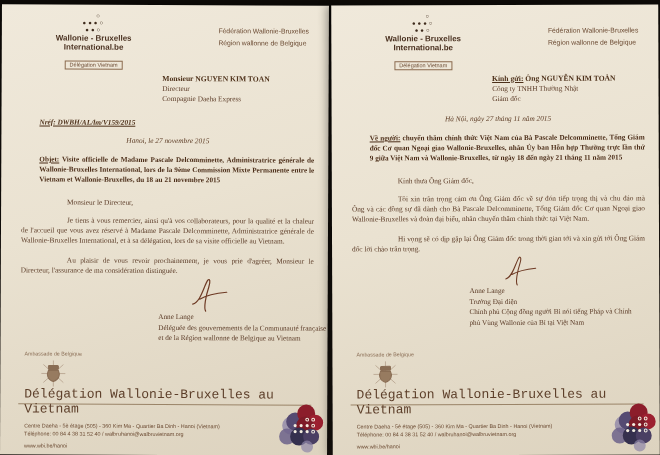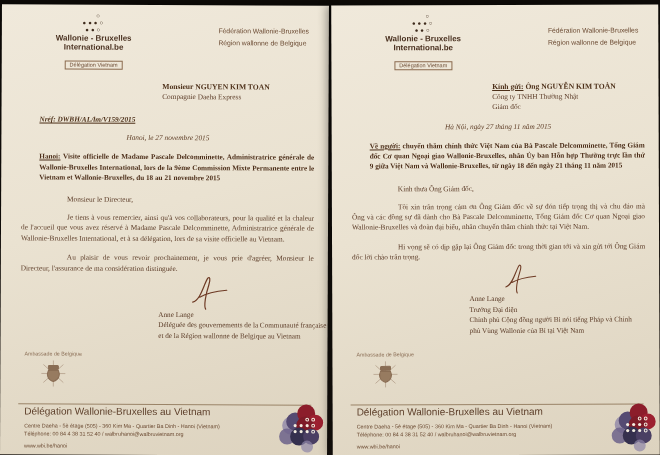--- a/index.html
+++ b/index.html
@@ -18,21 +18,21 @@
 
   
   .hdr { display:flex; justify-content:space-between; align-items:flex-start; }
   .brand { margin-left:34px; text-align:center; }
   .dots { font-size:6px; line-height:1.15; letter-spacing:2px; color:#3f2b1c; white-space:pre; text-align:center; }
   .brand-name { font-family:"Liberation Sans", sans-serif; font-weight:bold; font-size:8px; line-height:1.2; color:#4a3120; }
   .brand-tag { display:inline-block; margin-top:2px; font-family:"Liberation Sans", sans-serif; font-size:5.5px; color:#6d4c34; border:.5px solid #8a6a4e; padding:0 4px 1px; }
   .fed { text-align:left; margin:12px 6px 0 0; font-family:"Liberation Sans", sans-serif; font-size:6.8px; line-height:1.8; color:#6b4a32; }
 
   
-  .recipient { margin:10px 0 0 48%; font-size:7.3px; line-height:1.45; }
+  .recipient { margin:2px 0 0 48%; font-size:7.3px; line-height:1.45; }
   .recipient .name { font-weight:bold; font-size:7.6px; color:#4d3019; }
   .recipient .ul { text-decoration:underline;text-align:center; }
 
   
   .refline { margin:13px 0 0 18px; font-size:7.3px; font-weight:bold; font-style:italic; text-decoration:underline; color:#4d3019; }
   .dateline { margin-top:9px; text-align:center; font-style:italic; font-size:7.3px; color:#5e3d26; }
 
   
   .subject { margin:10px 0 0 18px; font-size:7.2px; font-weight:bold; line-height:1.42; text-align:justify; color:#4d2f1a; }
   .subject .lbl { text-decoration:underline; }
@@ -46,21 +46,21 @@
   .signer { font-size:7.2px; line-height:1.45; width:170px; color:#5a3a26; }
 
   
   .stamp { position:absolute; left:24px; bottom:62px; text-align:center; opacity:.85; }
   .stamp-label { font-family:"Liberation Sans", sans-serif; font-size:5.3px; color:#7a5a40; }
   .crest { margin-top:2px; }
 
   
   .rule { position:absolute; left:18px; right:16px; bottom:50px; border-top:.5px solid #9a8468; }
   .footer { position:absolute; left:24px; bottom:6px; font-family:"Liberation Sans", sans-serif; color:#6b4a32; }
-  .f-org { font-size:10px; color:#5d3f2a; }
+  .f-org { font-size:13px; color:#5d3f2a;font-family:Liberation Mono, monospace; }
   .f-small { margin-top:5px; font-size:5.4px; line-height:1.5; }
   .f-web { margin-top:5px; font-size:5.4px; }
   .cluster { position:absolute; right:2px; bottom:2px; }
 </style>
 </head>
 <body>
 
 <div class="scene">
 
   <div class="paper left">
@@ -72,27 +72,28 @@
           <span class="brand-tag">Délégation Vietnam</span>
         </div>
         <div class="fed">
           <span>Fédération Wallonie-Bruxelles</span><br>
           <span>Région wallonne de Belgique</span>
         </div>
       </div>
 
       <div class="recipient">
         <div class="name">Monsieur NGUYEN KIM TOAN</div>
+        <div>Directeur</div>
         <div>Compagnie Daeha Express</div>
       </div>
 
       <div class="refline">Nréf: DWBH/AL/lm/V159/2015</div>
       <div class="dateline">Hanoi, le 27 novembre 2015</div>
 
-      <div class="subject"><span class="lbl">Hanoi:</span><span> Visite officielle de Madame Pascale Delcomminette, Administratrice générale de Wallonie-Bruxelles International, lors de la 9ème Commission Mixte Permanente entre le Vietnam et Wallonie-Bruxelles, du 18 au 21 novembre 2015</span></div>
+      <div class="subject"><span class="lbl">Objet:</span><span> Visite officielle de Madame Pascale Delcomminette, Administratrice générale de Wallonie-Bruxelles International, lors de la 9ème Commission Mixte Permanente entre le Vietnam et Wallonie-Bruxelles, du 18 au 21 novembre 2015</span></div>
 
       <div class="salut">Monsieur le Directeur,</div>
       <div class="para">Je tiens à vous remercier, ainsi qu'à vos collaborateurs, pour la qualité et la chaleur de l'accueil que vous avez réservé à Madame Pascale Delcomminette, Administratrice générale de Wallonie-Bruxelles International, et à sa délégation, lors de sa visite officielle au Vietnam.</div>
       <div class="para">Au plaisir de vous revoir prochainement, je vous prie d'agréer, Monsieur le Directeur, l'assurance de ma considération distinguée.</div>
 
       <div class="sigzone">
         <svg class="sig-svg" width="56" height="34" viewBox="0 0 56 34">
           <path d="M6 26 C 14 24, 17 8, 21 2 C 23 0, 24 3, 22 9 C 19 18, 17 30, 19 33 M 13 21 C 20 17, 30 15, 40 14" fill="none" stroke="#6e3a24" stroke-width="1.2" stroke-linecap="round"></path>
         </svg>
         <div class="signer">

